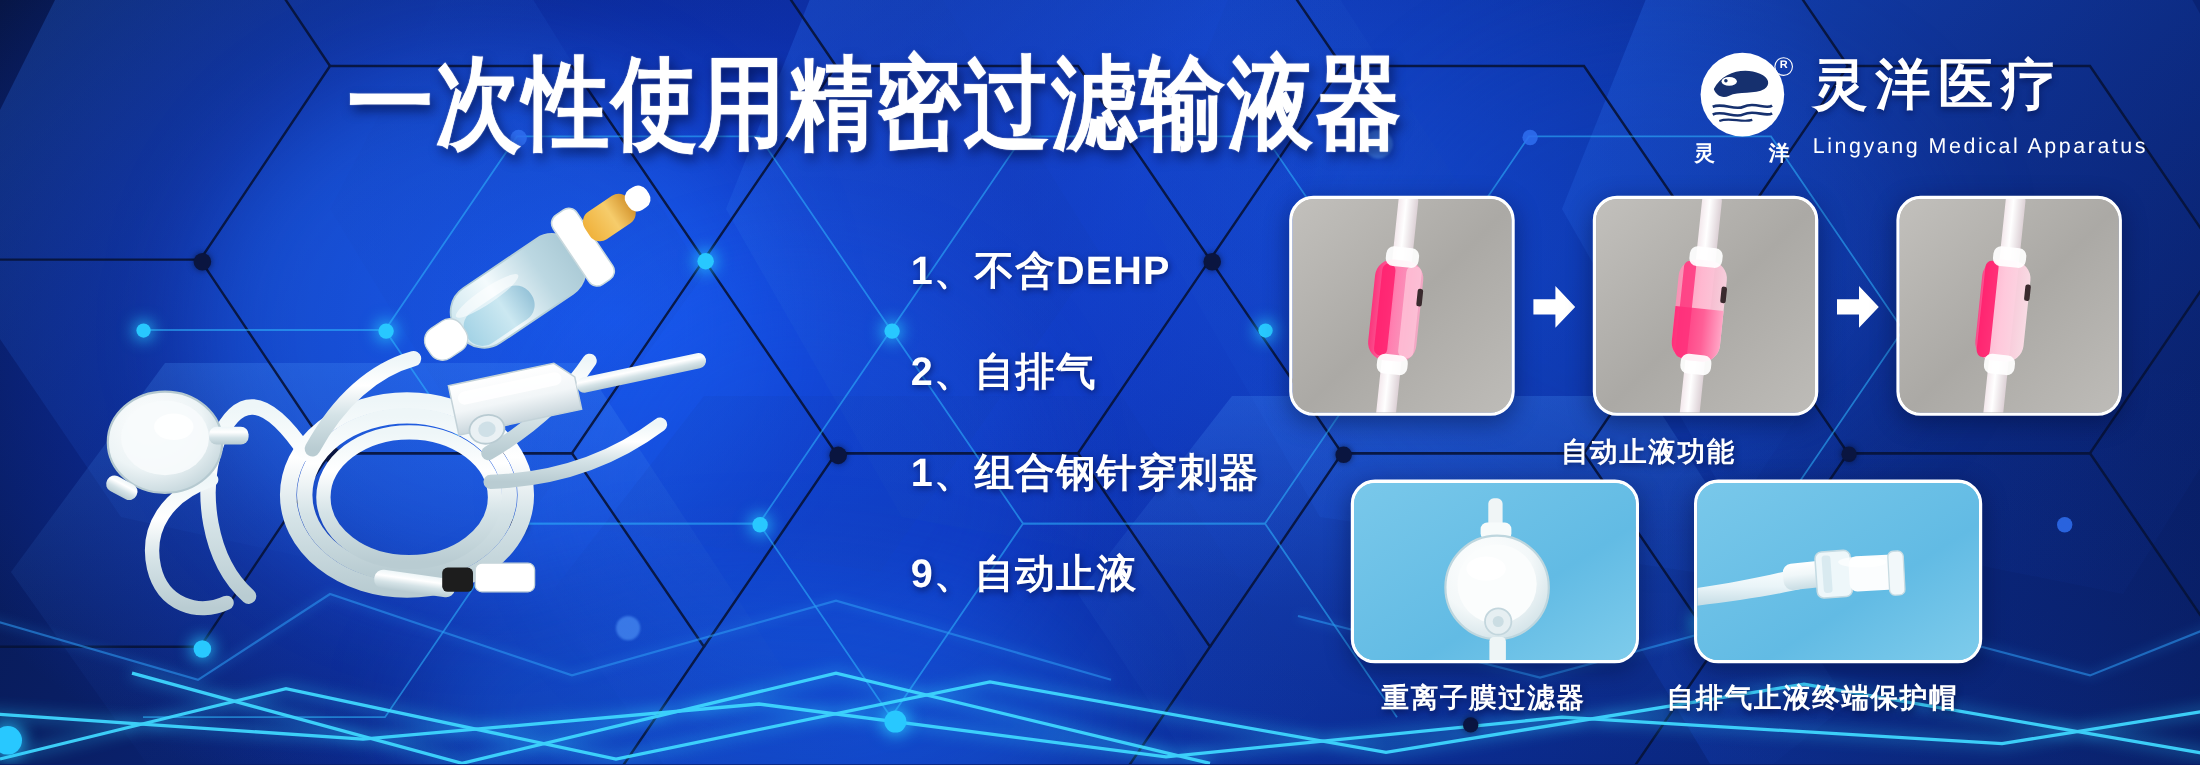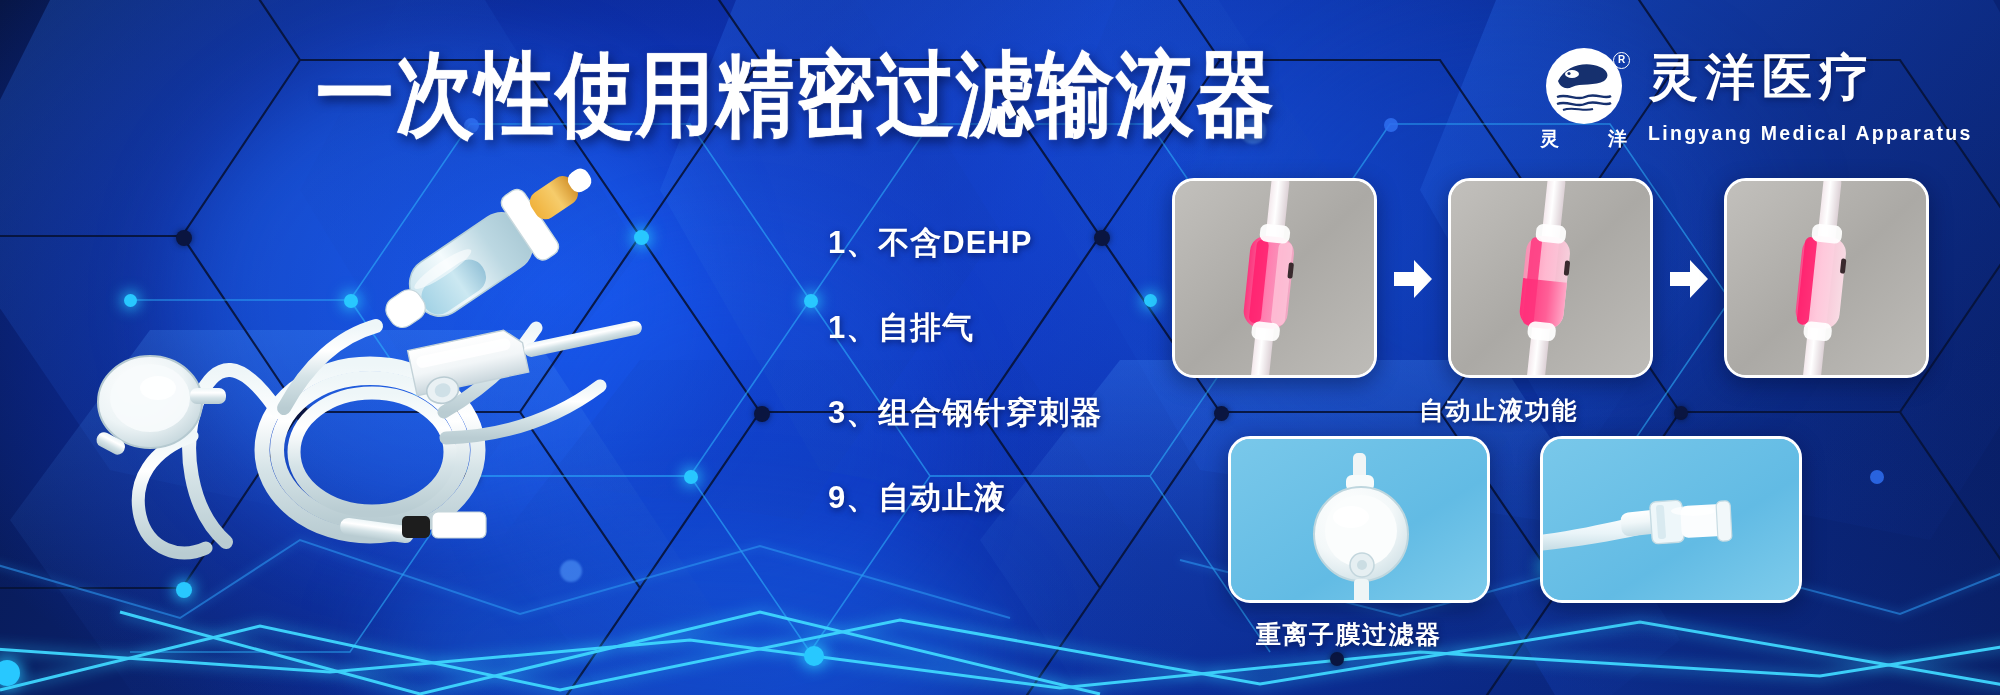--- a/index.html
+++ b/index.html
@@ -66,34 +66,34 @@
     position: absolute; left: 0; top: 78px; width: 88px;
     display: flex; justify-content: space-between;
     color: #fff; font-size: 19px; font-weight: bold; letter-spacing: 1px;
   }
   .logo-text { display: flex; flex-direction: column; }
   .logo-cn {
     color: #fff; font-size: 50px; font-weight: bold; letter-spacing: 7px; line-height: 1.06;
     text-shadow: 0 2px 6px rgba(0,12,60,.5);
   }
   .logo-en {
-    color: #fff; font-size: 19.5px; letter-spacing: 2.3px; font-weight: bold;
+    color: #fff; font-size: 19.5px; letter-spacing: 2.3px; font-weight: normal;
     margin-top: 18px; white-space: nowrap;
   }
 
   
   #features {
     position: absolute;
     left: 828px; top: 222px;
     display: flex; flex-direction: column;
     gap: 43px;
   }
   .feature {
     color: #ffffff;
-    font-size: 31px;
+    font-size: 36px;
     font-weight: bold;
     letter-spacing: 1px;
     white-space: nowrap;
     text-shadow: 1px 2px 6px rgba(0,10,60,0.6);
   }
 
   
   .panel {
     position: absolute;
     border-radius: 22px;
@@ -324,22 +324,22 @@
       </div>
     </div>
     <div class="logo-text">
       <div class="logo-cn">灵洋医疗</div>
       <div class="logo-en">Lingyang Medical Apparatus</div>
     </div>
   </div>
 
   <div id="features">
     <div class="feature">1、不含DEHP</div>
-    <div class="feature">1、自排气</div>
-    <div class="feature">3、组合钢针穿刺器</div>
+    <div class="feature">2、自排气</div>
+    <div class="feature">1、组合钢针穿刺器</div>
     <div class="feature">9、自动止液</div>
   </div>
 
   <div class="panel gray" style="left:1172px; top:178px; width:205px; height:200px;">
     <svg width="205" height="200" viewBox="0 0 205 200">
       <defs>
         <linearGradient id="grayBg" x1="0" y1="0" x2="1" y2="1">
           <stop offset="0%" stop-color="#c2c0bc"></stop>
             <stop offset="50%" stop-color="#aba9a5"></stop>
             <stop offset="100%" stop-color="#bfbdb9"></stop>
@@ -465,14 +465,15 @@
       <rect x="78" y="72" width="42" height="24" rx="8" fill="url(#capTube)" transform="rotate(-6 99 84)"></rect>
       <rect x="108" y="62" width="32" height="42" rx="6" fill="#eef7fa" stroke="#c5dbe3" stroke-width="1.4" transform="rotate(-4 124 83)"></rect>
       <rect x="114" y="66" width="8" height="34" rx="3" fill="#d9eaf0" transform="rotate(-4 118 83)"></rect>
       <rect x="138" y="66" width="42" height="32" rx="7" fill="#fbfdfe" transform="rotate(-3 159 82)"></rect>
       <rect x="174" y="62" width="14" height="40" rx="5" fill="#f2f8fa" stroke="#c8dce3" stroke-width="1.2" transform="rotate(-3 181 82)"></rect>
       <ellipse cx="150" cy="72" rx="22" ry="5" fill="#ffffff" opacity=".7"></ellipse>
     </svg>
   </div>
 
   <div class="caption" style="left:1256px; top:618px;text-align:right;">重离子膜过滤器</div>
+  <div class="caption" style="left:1515px; top:618px;">自排气止液终端保护帽</div>
 
 </div>
 
 </body></html>

